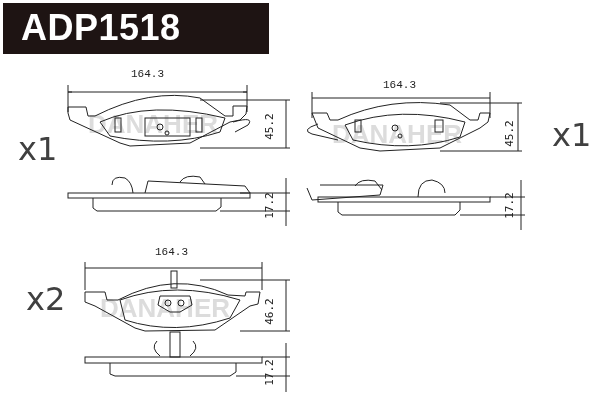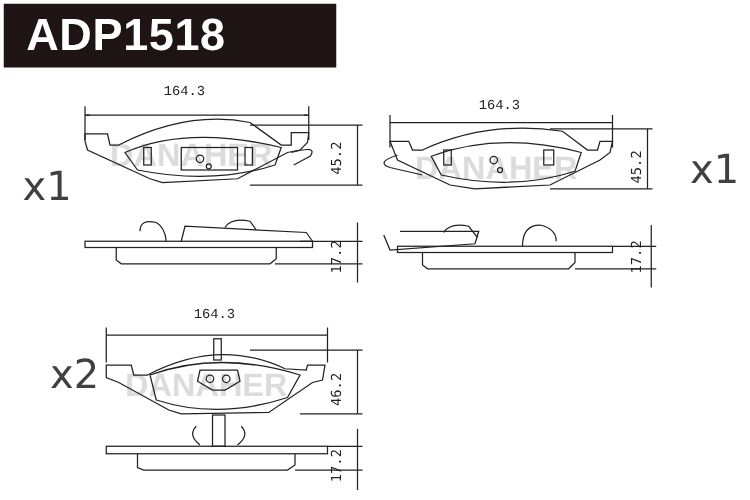--- a/index.html
+++ b/index.html
@@ -13,21 +13,21 @@
 </style>
 </head>
 <body>
 
 <div class="title-box">
   <span class="title-text">ADP1518</span>
 </div>
 
 <span class="qty" style="left:18px;top:130px;">x1</span>
 <span class="qty" style="left:552px;top:116px;">x1</span>
-<span class="qty" style="left:40px;top:280px;">x2</span>
+<span class="qty" style="left:26px;top:280px;">x2</span>
 
 <span class="dim" style="left:131px;top:68px;">164.3</span>
 <span class="dimv" style="left:256px;top:120px;">45.2</span>
 <span class="dimv" style="left:256px;top:199px;">17.2</span>
 
 <span class="dim" style="left:383px;top:79px;">164.3</span>
 <span class="dimv" style="left:496px;top:127px;">45.2</span>
 <span class="dimv" style="left:496px;top:199px;">17.2</span>
 
 <span class="dim" style="left:155px;top:246px;">164.3</span>

